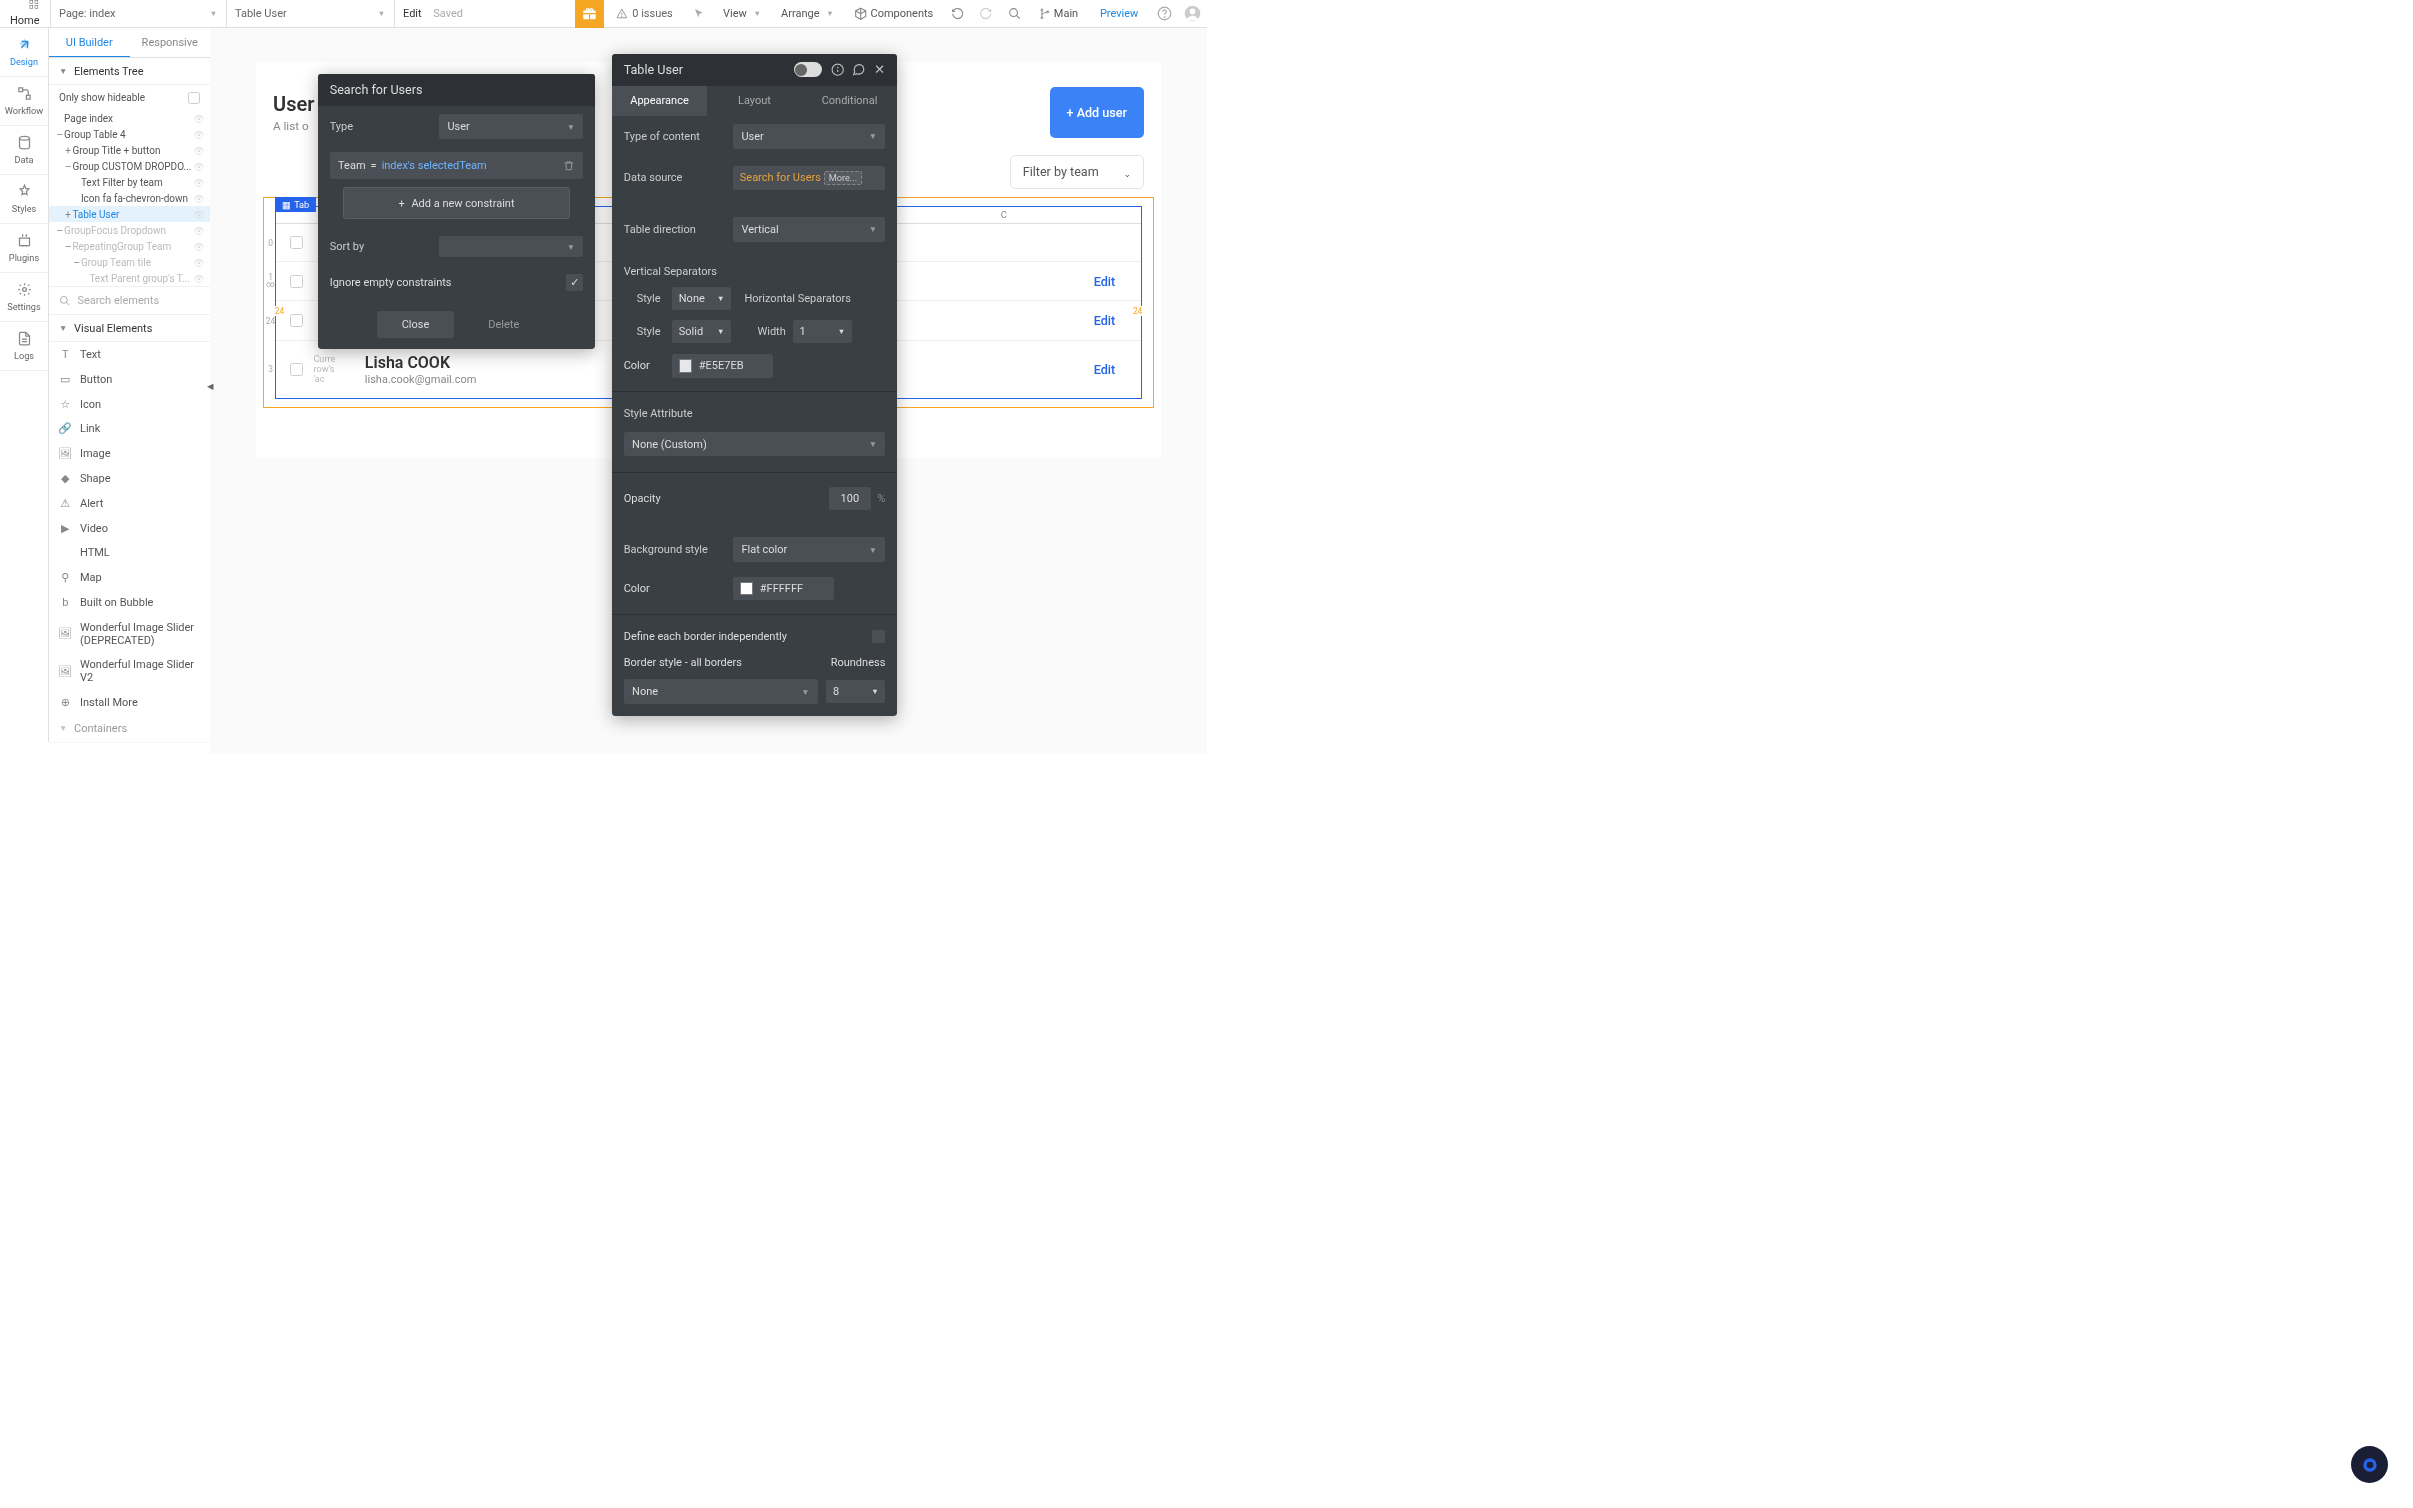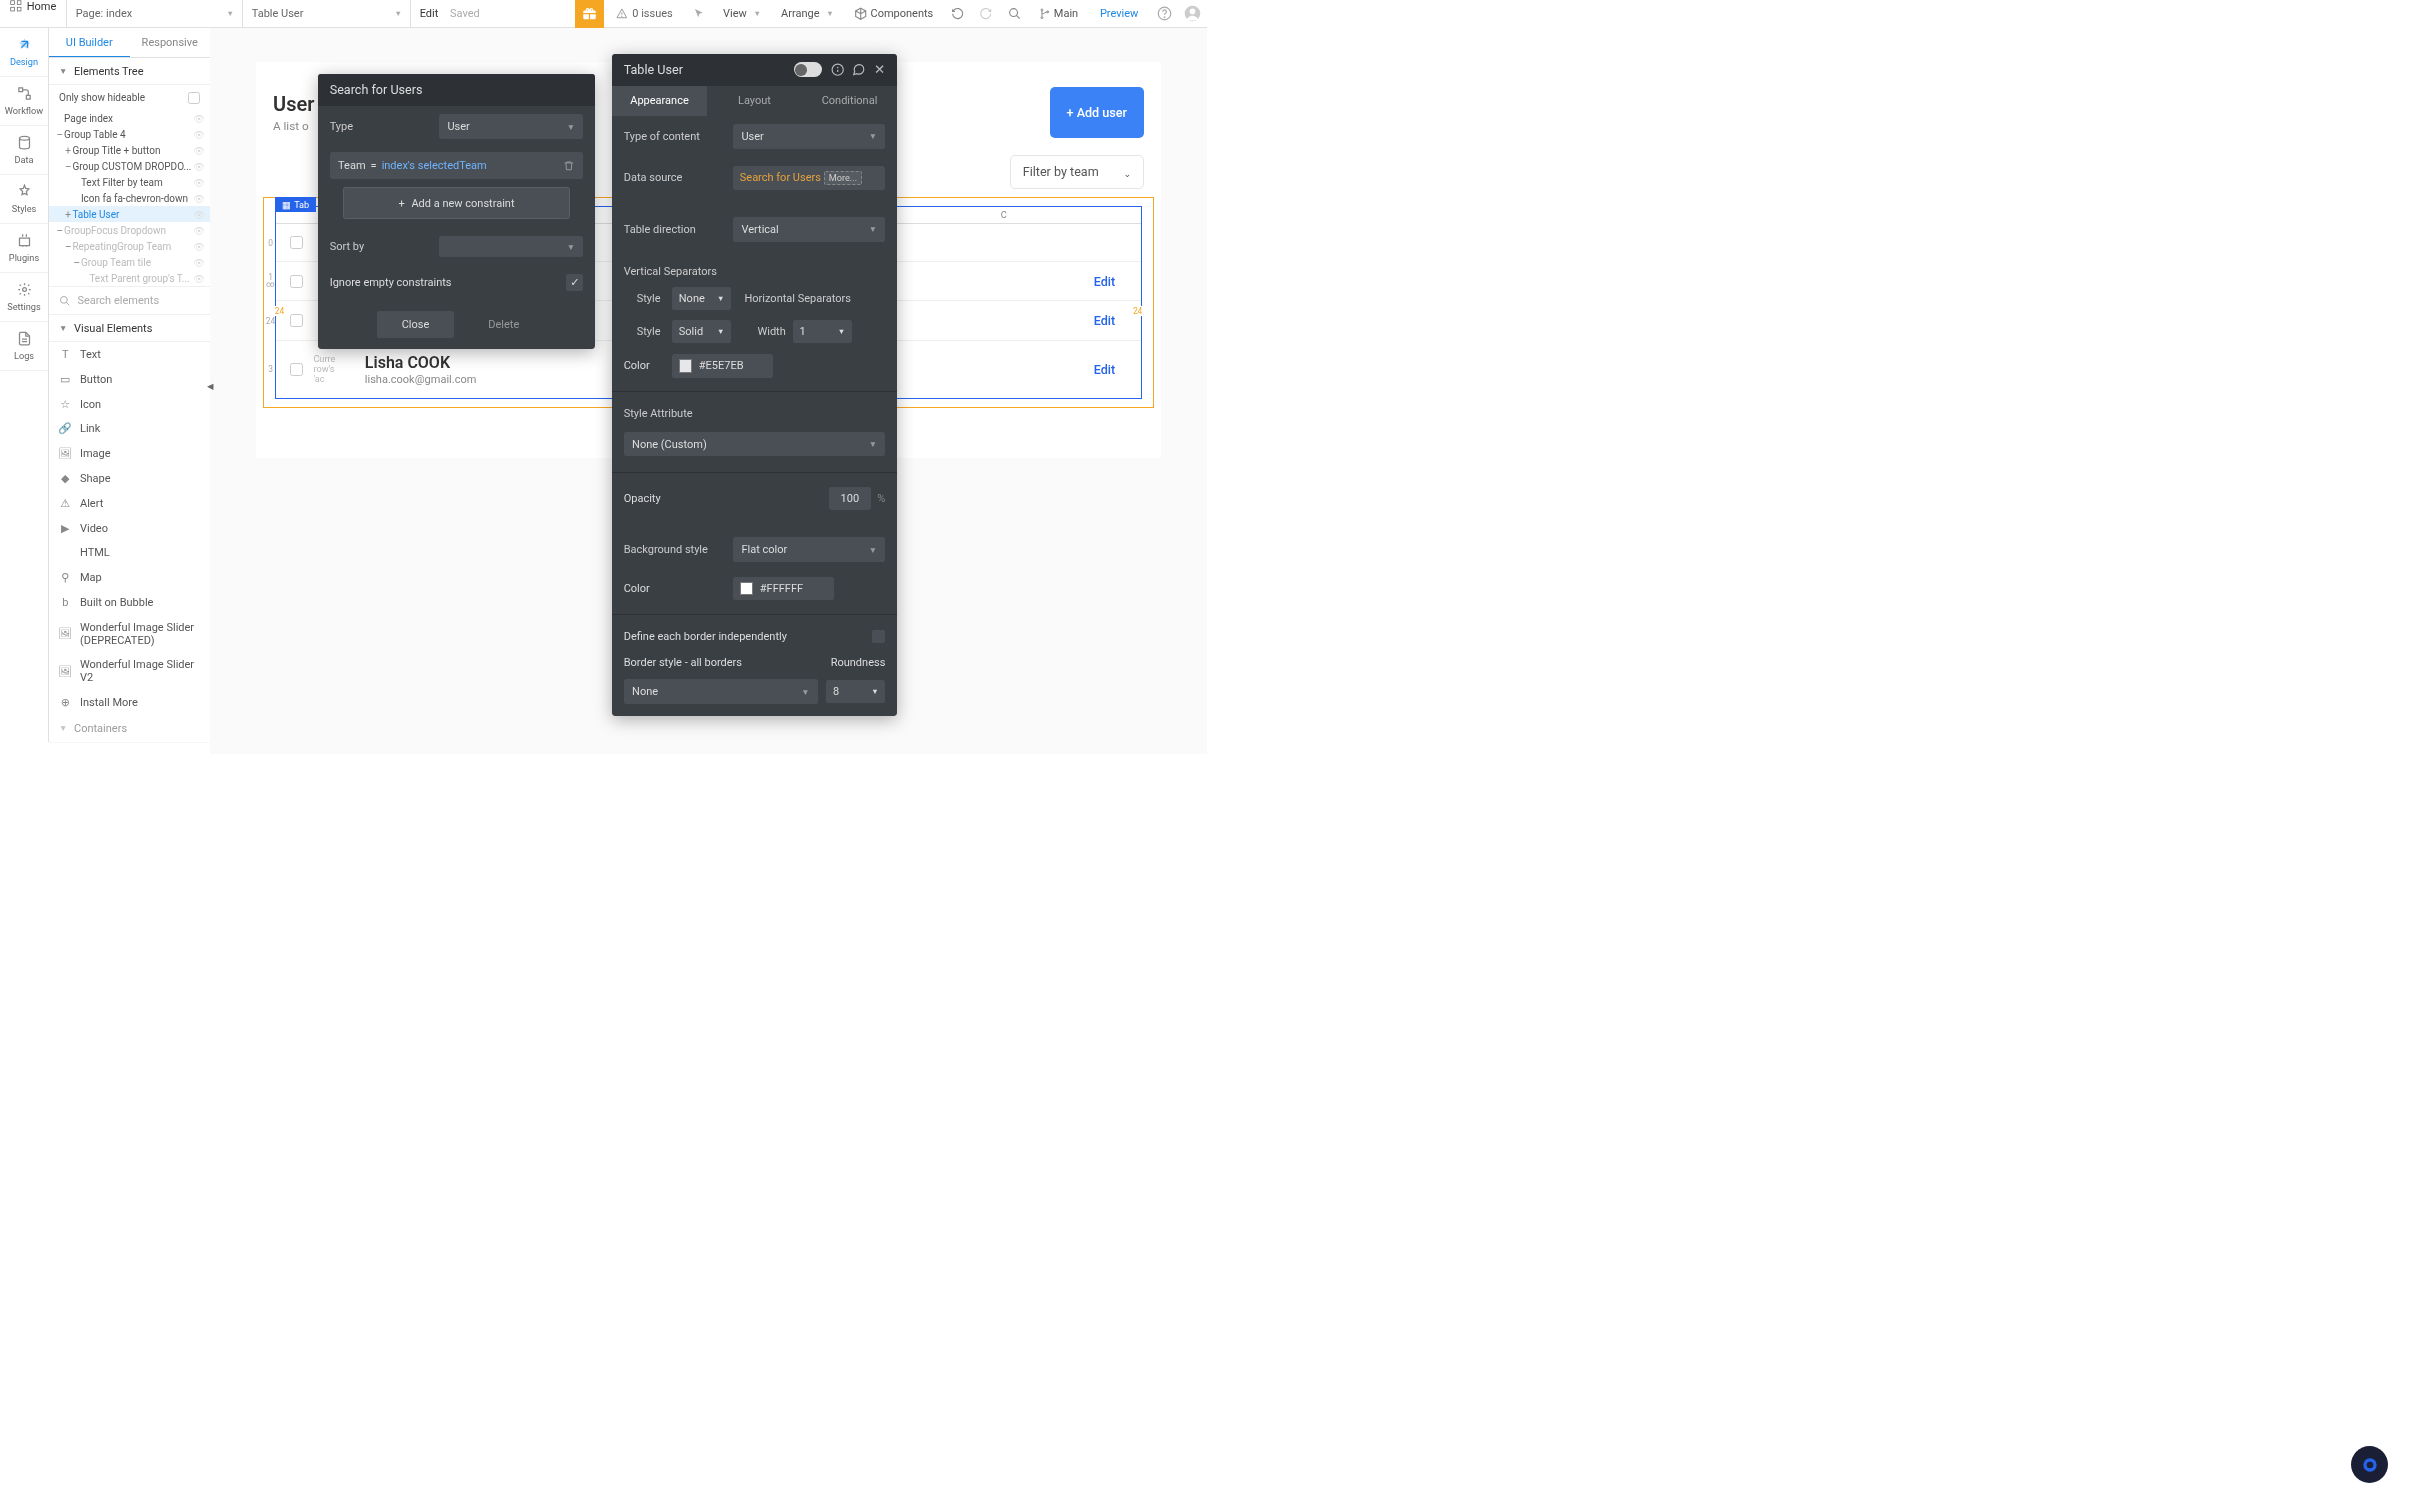--- a/index.html
+++ b/index.html
@@ -1,20 +1,20 @@
 <!DOCTYPE html>
 <html style="font-size:13.4px"><head>
 <meta charset="utf-8">
 <style>
 * { box-sizing: border-box; margin: 0; padding: 0; font-family: -apple-system, BlinkMacSystemFont, "Segoe UI", Roboto, sans-serif; }
 body { background: #fff; width: 1207px; height: 754px; overflow: hidden; position: relative; font-size: 11px; color: #333; }
 
 
 .top-toolbar { height: 28px; border-bottom: 0.8px solid #e0e0e0; display: flex; align-items: center; background: #fff; }
-.top-toolbar .home-btn { display: flex; align-items: flex-start; gap: 5px; padding: 0 10px; height: 100%; border-right: 0.8px solid #e0e0e0; }
+.top-toolbar .home-btn { display: flex; align-items: flex-end; gap: 5px; padding: 0 10px; height: 100%; border-right: 0.8px solid #e0e0e0; flex-direction: column; }
 .top-toolbar .home-btn svg { width: 11.7px; height: 11.7px; }
 .top-toolbar .page-select { padding: 0 8.4px; height: 100%; display: flex; align-items: center; min-width: 176px; border-right: 0.8px solid #e0e0e0; justify-content: space-between; color: #666; }
 .top-toolbar .element-select { padding: 0 8.4px; height: 100%; display: flex; align-items: center; min-width: 168px; border-right: 0.8px solid #e0e0e0; justify-content: space-between; color: #666; }
 .top-toolbar .edit-status { padding: 0 8.4px; display: flex; gap: 11.7px; align-items: center; }
 .top-toolbar .edit-status .saved { color: #aaa; }
 .top-toolbar .gift-btn { background: #f5a623; width: 28.5px; height: 28px; display: flex; align-items: center; justify-content: center; margin-left: auto; color: #fff; }
 .top-toolbar .issues { display: flex; align-items: center; gap: 5px; padding: 0 11.7px; color: #666; }
 .top-toolbar .tool-btn { padding: 0 10px; height: 100%; display: flex; align-items: center; gap: 3.4px; color: #555; text-align: right; }
 .top-toolbar .icon-btn { width: 28.5px; display: flex; align-items: center; justify-content: center; color: #888; }
 .top-toolbar .preview { color: #1e88e5; padding: 0 11.7px; }

